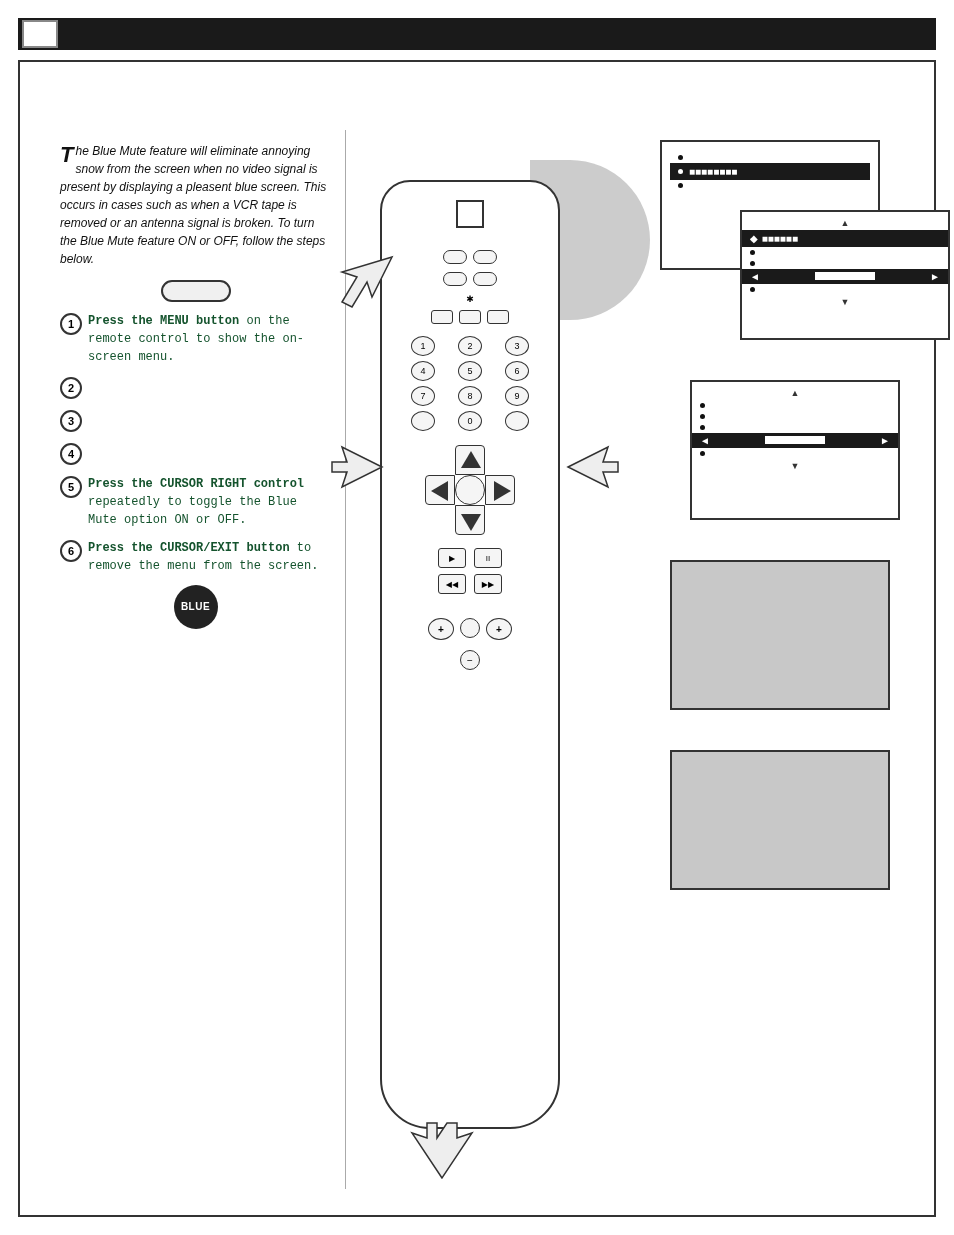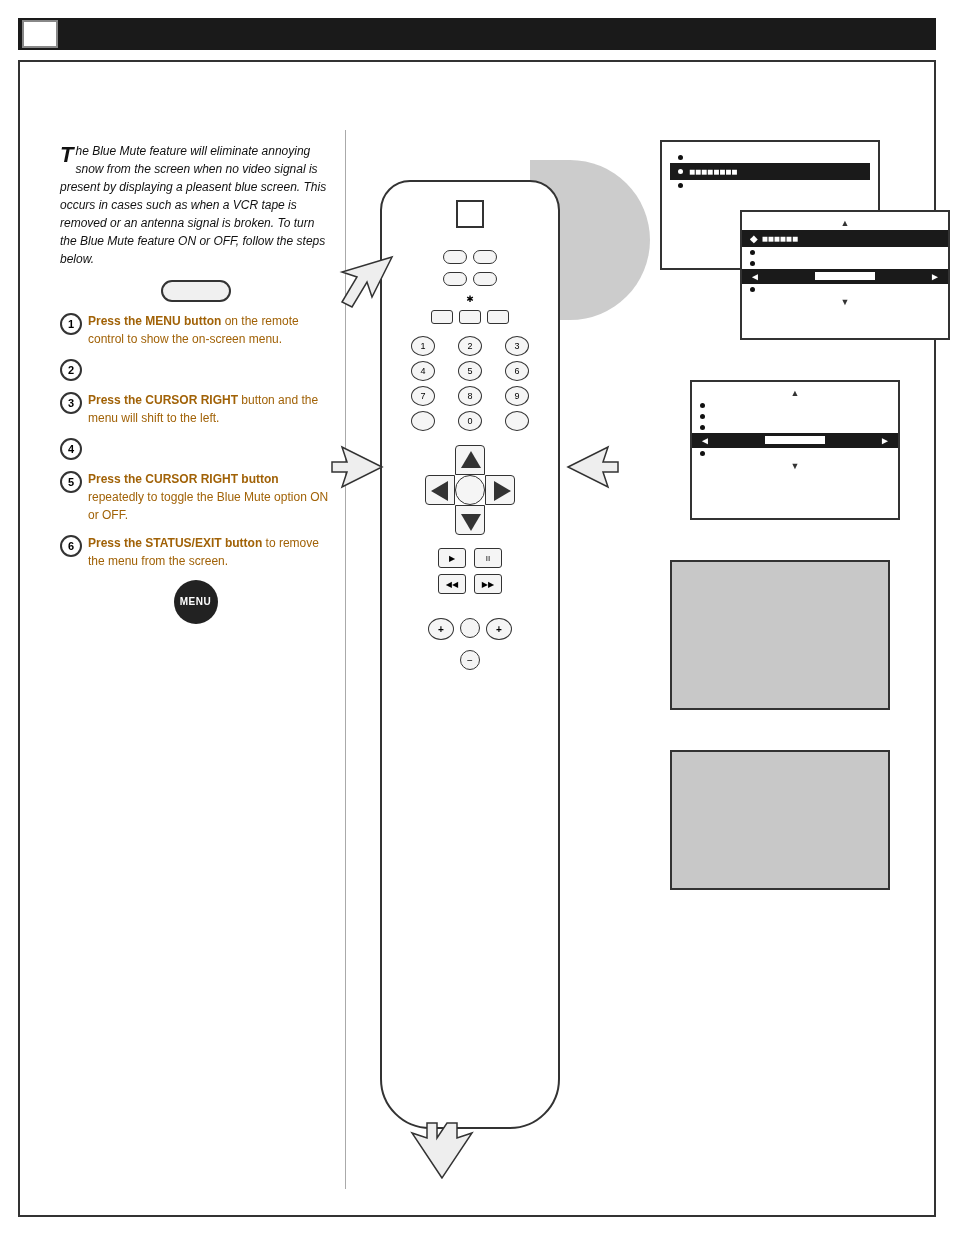--- a/index.html
+++ b/index.html
@@ -95,21 +95,22 @@
       justify-content: center;
       font-size: 11px;
       font-weight: bold;
       margin-right: 6px;
       margin-top: 1px;
       background: #fff;
     }
     .step-text {
       font-size: 12px;
       line-height: 1.5;
-      color: #a16207;
+      color: #14532d;
+      font-family: Liberation Mono, monospace;
     }
     .step-text strong {
       font-weight: bold;
     }
 
     .stop-btn {
       display: block;
       margin: 10px auto 0 auto;
       width: 44px;
       height: 44px;
@@ -401,44 +402,41 @@
         <strong>Press the MENU button</strong> on the remote control to show the on-screen menu.
       </div>
     </div>
 
     <div class="step">
       <div class="step-num">2</div>
     </div>
 
     <div class="step">
       <div class="step-num">3</div>
-      <div class="step-text">
-        <strong>Press the CURSOR RIGHT</strong> button and the menu will shift to the left.
-      </div>
     </div>
 
     <div class="step">
       <div class="step-num">4</div>
     </div>
 
     <div class="step">
       <div class="step-num">5</div>
       <div class="step-text">
-        <strong>Press the CURSOR RIGHT button</strong> repeatedly to toggle the Blue Mute option ON or OFF.
+        <strong>Press the CURSOR RIGHT control</strong> repeatedly to toggle the Blue Mute option ON or OFF.
       </div>
     </div>
 
     <div class="step">
       <div class="step-num">6</div>
       <div class="step-text">
-        <strong>Press the STATUS/EXIT button</strong> to remove the menu from the screen.
-      </div>
-    </div>
-
-    <div class="stop-btn">MENU</div>
+        <strong>Press the CURSOR/EXIT button</strong> to remove the menu from the screen.
+      </div>
+    </div>
+
+    <div class="stop-btn">BLUE</div>
 
   </div>
 
   <div class="remote-area">
 
     <div class="gray-arc"></div>
 
     <div class="remote-body">
 
       <div style="position:absolute;top:18px;left:50%;transform:translateX(-50%);width:28px;height:28px;border:2px solid #333;border-radius:50;"></div>

